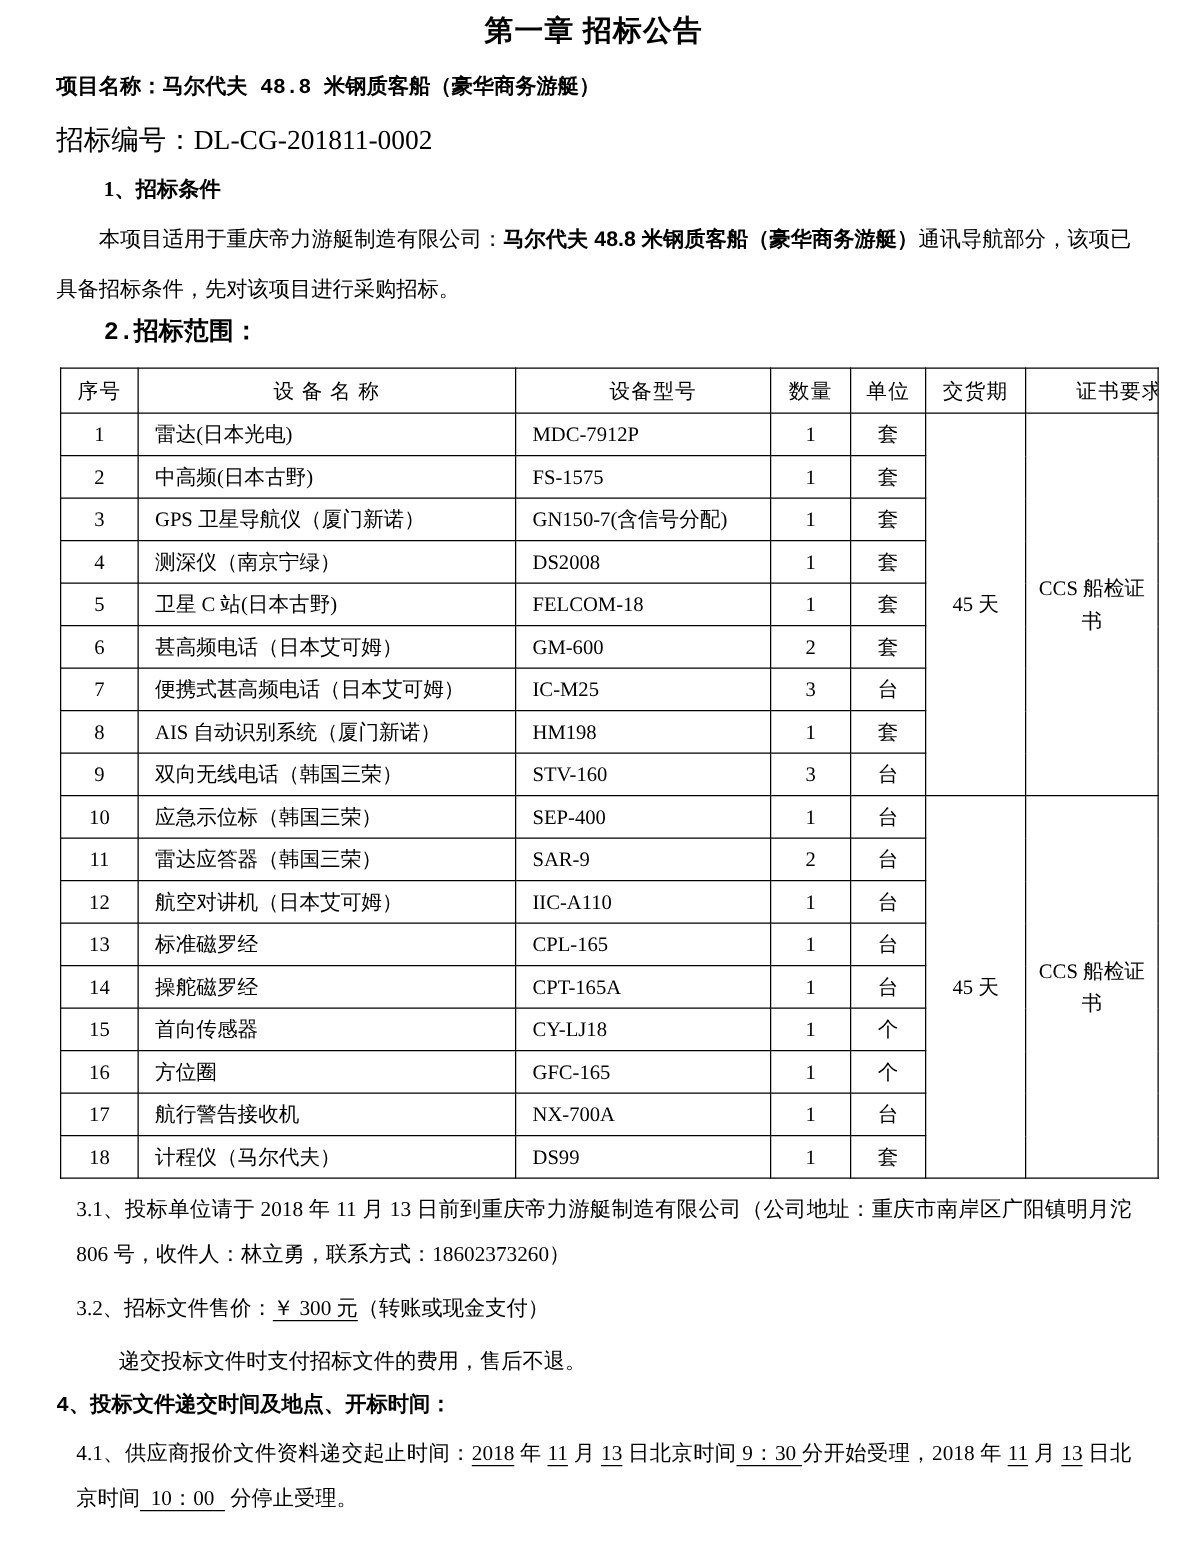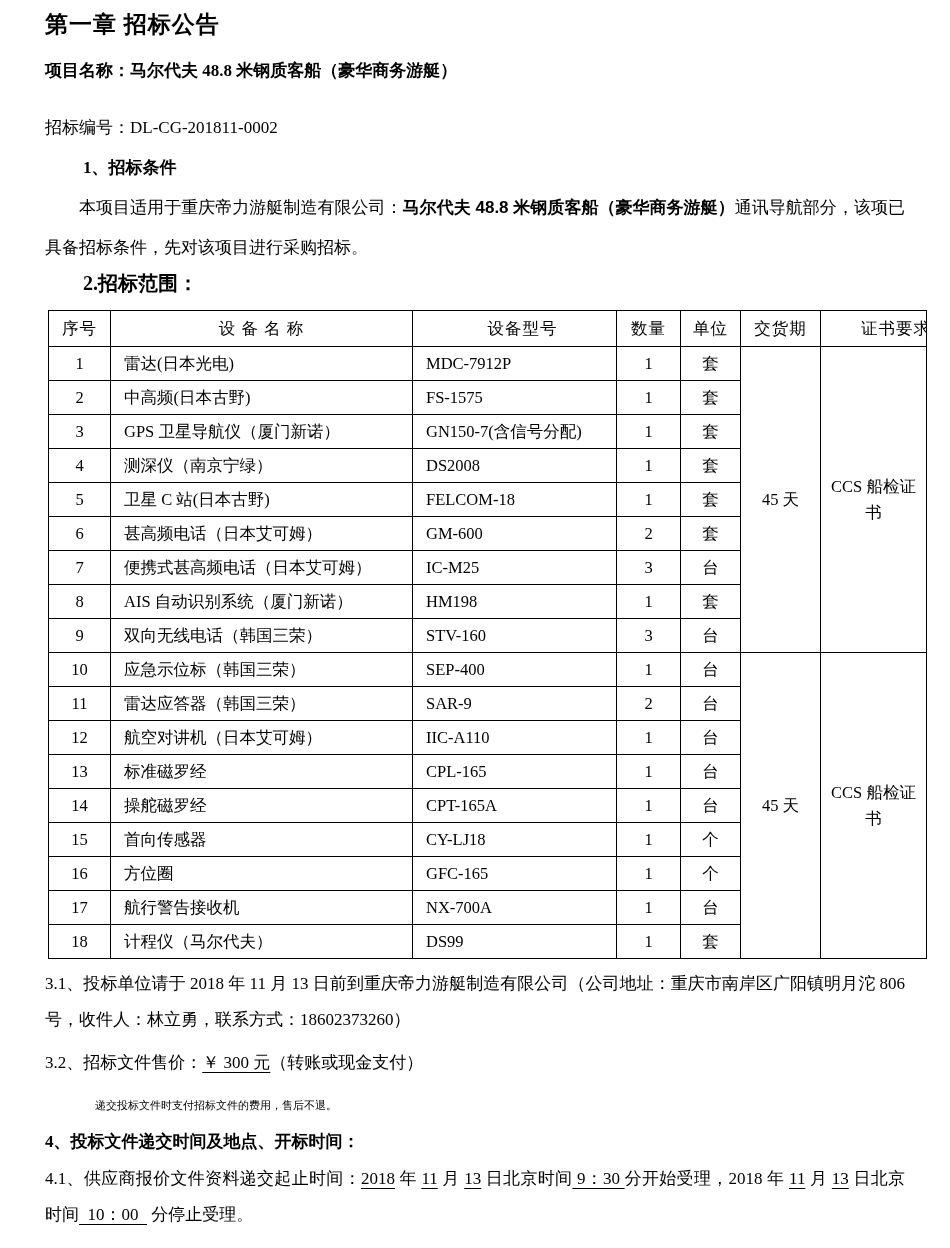--- a/index.html
+++ b/index.html
@@ -3,27 +3,27 @@
 <meta charset="utf-8">
 <style>
   html,body{margin:0;padding:0;}
   body{
     width:950px;height:1248px;background:#ffffff;color:#000000;
     font-family:"Liberation Serif","DejaVu Serif",serif;
     overflow:hidden;
   }
   .page{padding:6px 45px 0 45px;box-sizing:border-box;width:950px;}
   .title{
-    font-size:23px;font-weight:bold;text-align:left;
+    font-size:23px;font-weight:bold;text-align:center;
     margin:2px 0 0 0;line-height:34px;letter-spacing:1px;
   }
   p{margin:0;}
-  .hei{font-weight:bold;font-family:Liberation Serif, serif;}
+  .hei{font-weight:bold;font-family:Liberation Mono, monospace;}
   .project{font-size:17px;margin-top:17px;line-height:24px;}
-  .tenderno{font-size:17px;margin-top:33px;line-height:24px;}
+  .tenderno{font-size:22px;margin-top:17px;line-height:24px;}
   .ind2{text-indent:38px;}
   .s1head{font-size:17px;margin-top:16px;line-height:24px;font-weight:bold;}
   .para{
     font-size:17px;margin-top:8px;line-height:40px;
     text-indent:2em;text-align:justify;
   }
   .s2head{font-size:20px;margin-top:3px;line-height:24px;}
   table{
     border-collapse:collapse;table-layout:fixed;
     width:878px;margin:15px 0 0 3px;
@@ -32,22 +32,22 @@
     border:1px solid #000;padding:0;height:33px;
     font-size:16.5px;font-weight:normal;text-align:center;
     vertical-align:middle;overflow:hidden;white-space:nowrap;
   }
   th{letter-spacing:1px;}
   td.cl{text-align:left;padding-left:13px;}
   td.cert{white-space:normal;line-height:26px;font-size:16.5px;padding:0 6px;}
   .sec{font-size:17px;line-height:24px;}
   .mt-sec{margin-top:13px;}
   .body-p{font-size:17px;line-height:36px;text-align:justify;}
-  .mt-p{margin-top:7px;}
-  .note{font-size:11px;line-height:24px;margin-top:12px;padding-left:50px;}
+  .mt-p{margin-top:7px;margin-left:16px;}
+  .note{font-size:17px;line-height:24px;margin-top:12px;padding-left:50px;}
   .seg-u{text-decoration:underline;text-underline-offset:4px;white-space:pre;}
   .seg-b{font-weight:bold;font-family:"Liberation Sans","DejaVu Sans",sans-serif;}
 </style>
 </head>
 <body>
 
 <div class="page">
 
   <h1 class="title">第一章  招标公告</h1>
 

